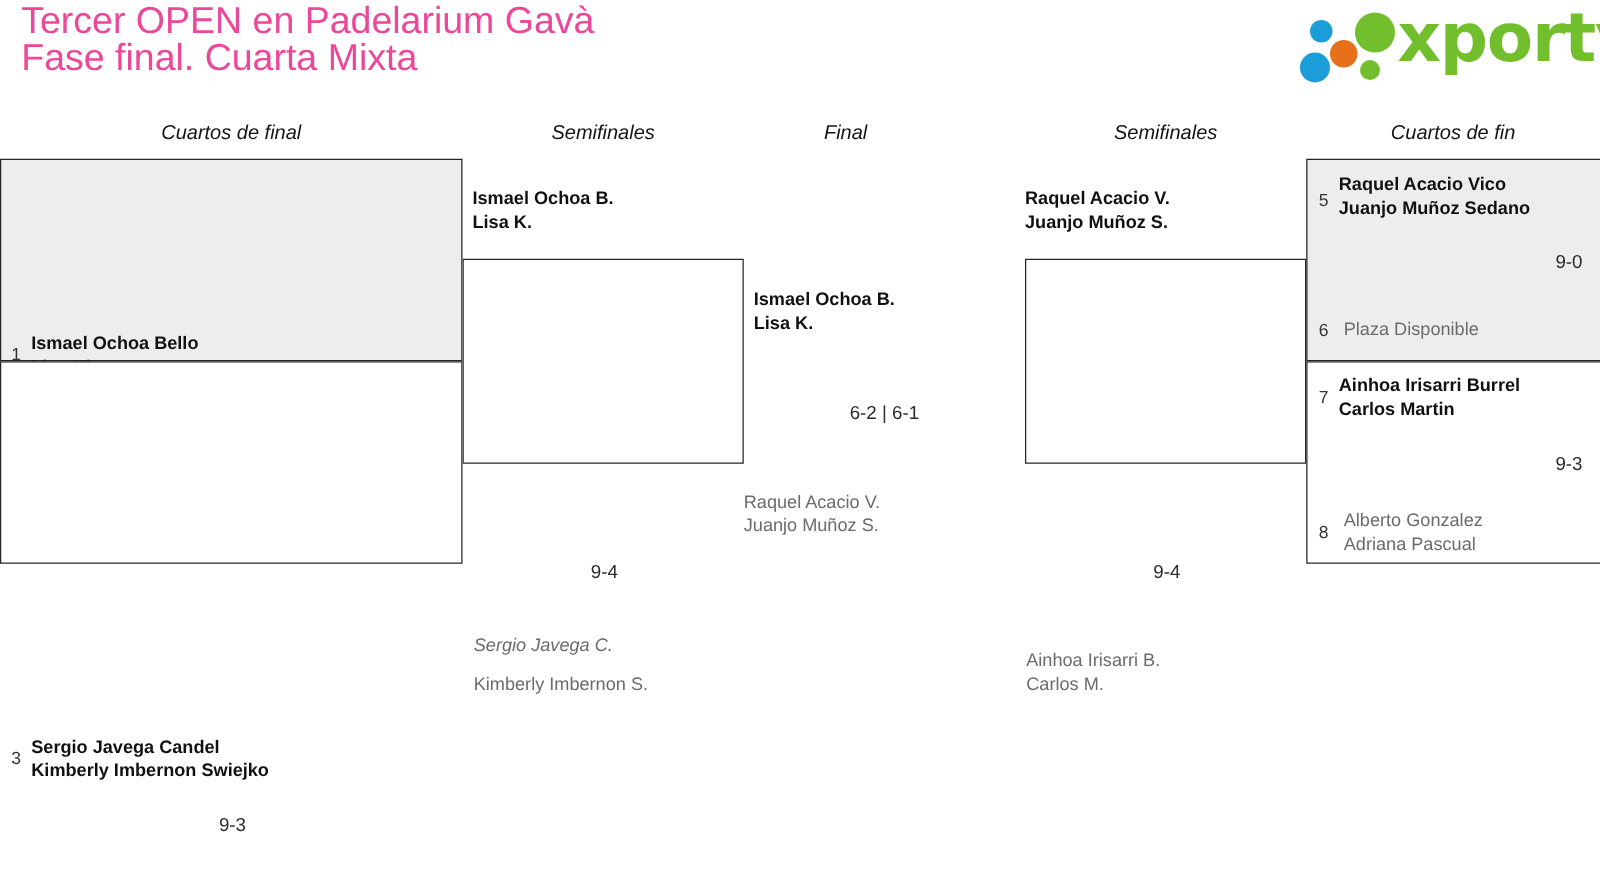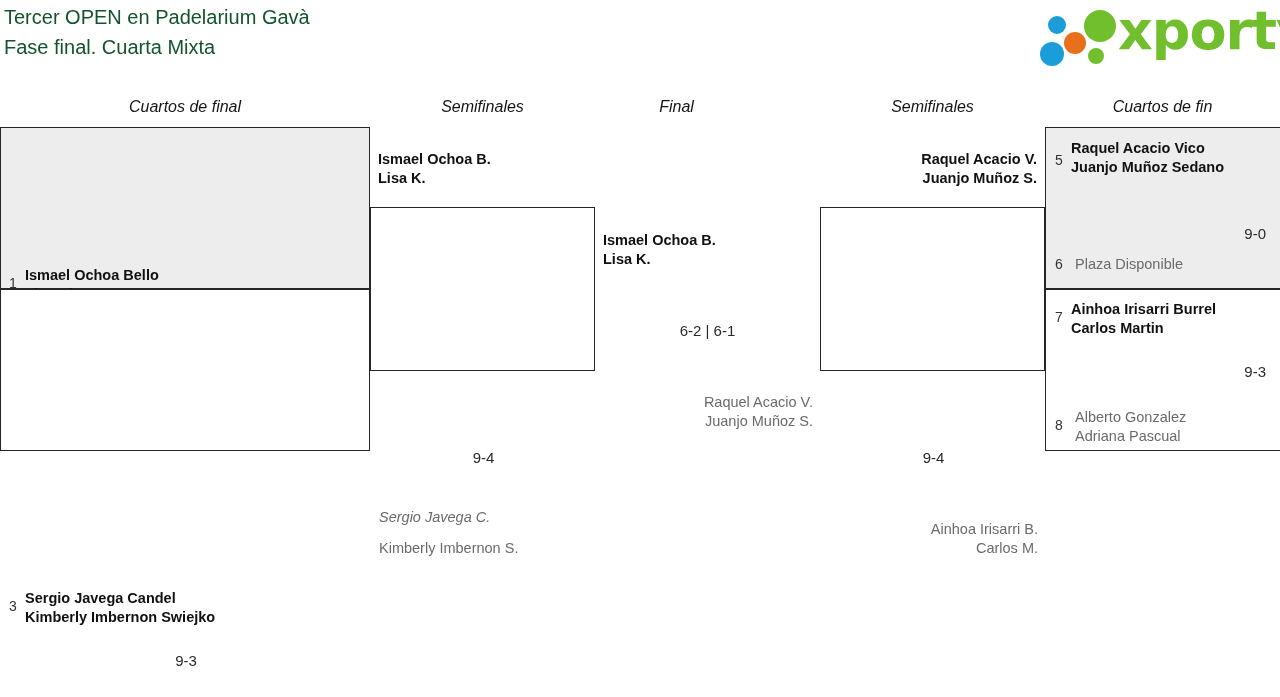--- a/index.html
+++ b/index.html
@@ -12,26 +12,26 @@
     height: 697px;
     position: relative;
     font-family: "Liberation Sans", sans-serif;
     color: #1a1a1a;
     overflow: hidden;
   }
 
   
   #header-title {
     position: absolute;
-    left: 4px;
+    left: 17px;
     top: 2px;
-    font-size: 20px;
+    font-size: 30px;
     line-height: 30px;
     font-weight: 400;
-    color: #14532d;
+    color: #ec4899;
     white-space: pre;
   }
   #brand-logo {
     position: absolute;
     right: 8px;
     top: 6px;
     width: 232px;
     height: 58px;
   }
   #brand-logo .wordmark {
@@ -85,21 +85,21 @@
     color: #111111;
     font-weight: 700;
   }
   .score {
     position: absolute;
     font-size: 15px;
     line-height: 18px;
     color: #2b2b2b;
     white-space: nowrap;
   }
-  .align-right { text-align: right; }
+  .align-right { }
 </style>
 </head>
 <body>
 
 <div id="header-title"><span>Tercer OPEN en Padelarium Gavà</span>
 <span>Fase final. Cuarta Mixta</span></div>
 
 <div id="brand-logo">
   <span class="dot" style="left:8px;  top:10px; width:18px; height:18px; background:#1b9dd9;"></span>
   <span class="dot" style="left:24px; top:26px; width:22px; height:22px; background:#e8701a;"></span>
@@ -152,21 +152,21 @@
   <span class="team align-right" style="left:0px; top:331px; width:217px;">Carlos M.</span>
   <span class="team align-right" style="left:0px; top:312px; width:217px;">Ainhoa Irisarri B.</span>
 </div>
 <span class="team winner align-right" style="left:820px; top:150px; width:217px;">Raquel Acacio V.</span>
 <span class="team winner align-right" style="left:820px; top:169px; width:217px;">Juanjo Muñoz S.</span>
 
 <div class="match-box shaded" style="left:1045px; top:127px; width:236px; height:162px;">
   <span class="seed" style="left:9px; top:24px;">5</span>
   <span class="team winner" style="left:25px; top:11px;">Raquel Acacio Vico</span>
   <span class="team winner" style="left:25px; top:30px;">Juanjo Muñoz Sedano</span>
-  <span class="score" style="left:0px; top:73px; width:220px; text-align:right;margin-top:24px;">9-0</span>
+  <span class="score" style="left:0px; top:73px; width:220px; text-align:right;">9-0</span>
   <span class="seed" style="left:9px; top:128px;">6</span>
   <span class="team" style="left:29px; top:127px;">Plaza Disponible</span>
 </div>
 
 <div class="match-box" style="left:1045px; top:289px; width:236px; height:162px;">
   <span class="seed" style="left:9px; top:19px;">7</span>
   <span class="team winner" style="left:25px; top:10px;">Ainhoa Irisarri Burrel</span>
   <span class="team winner" style="left:25px; top:29px;">Carlos Martin</span>
   <span class="score" style="left:0px; top:73px; width:220px; text-align:right;">9-3</span>
   <span class="seed" style="left:9px; top:127px;">8</span>

